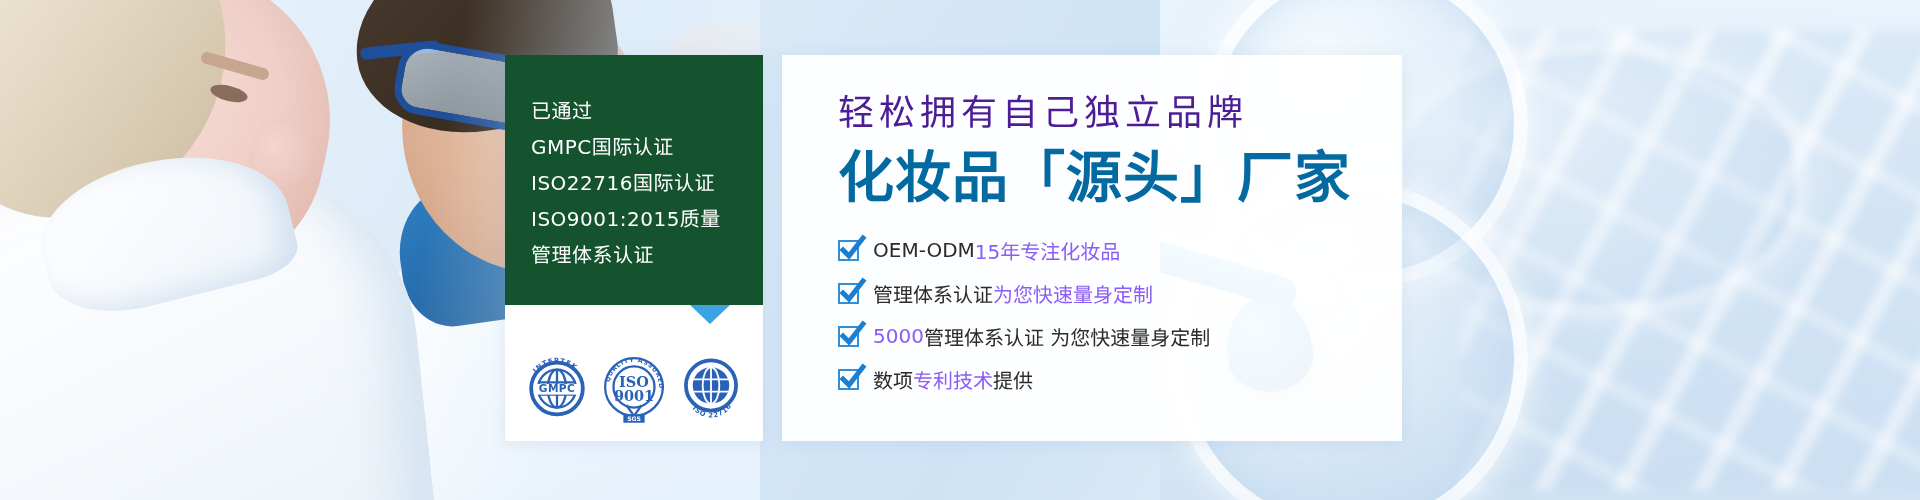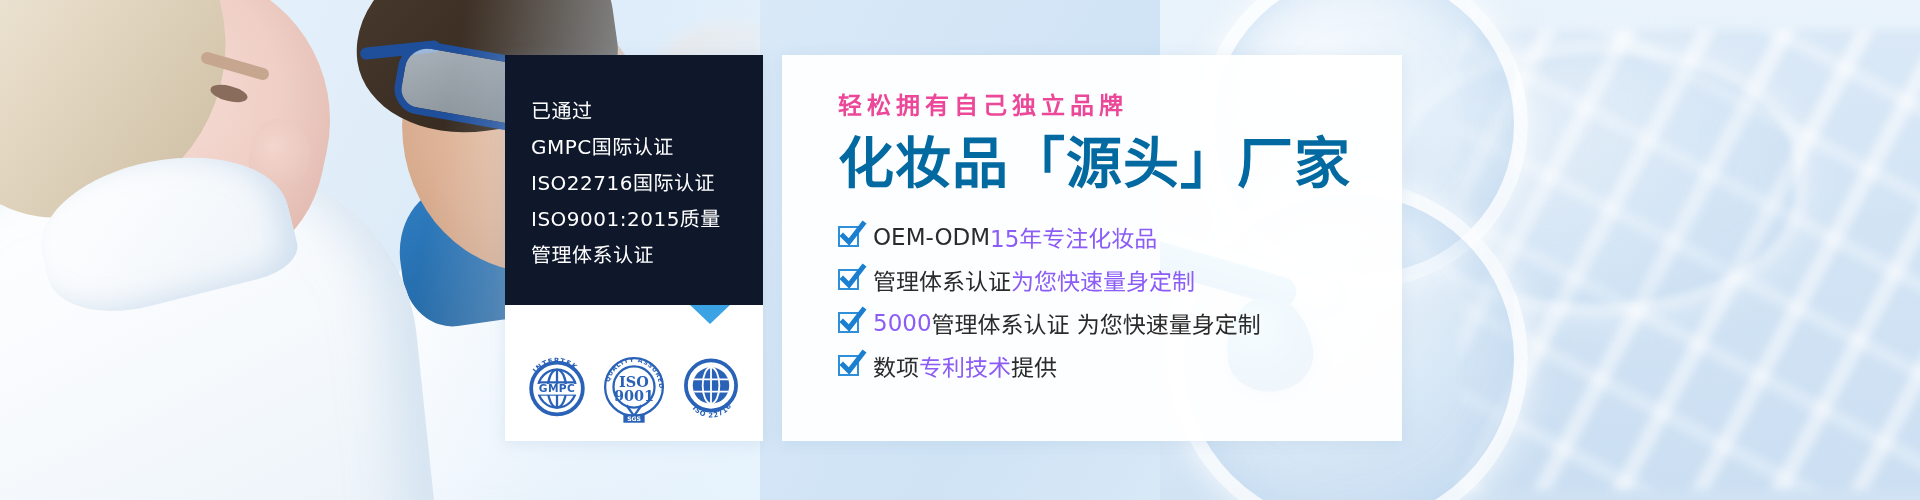--- a/index.html
+++ b/index.html
@@ -255,21 +255,21 @@
     position: absolute;
     left: 505px; top: 55px;
     width: 258px; height: 386px;
     background: #ffffff;
     box-shadow: 0 2px 14px rgba(120,160,200,.18);
   }
   .cert-blue {
     position: relative;
     width: 100%;
     height: 250px;
-    background: #0f172a;
+    background: #14532d;
     box-sizing: border-box;
     padding: 38px 0 0 26px;
   }
   .cert-blue .line {
     color: #ffffff;
     font-size: 20px;
     line-height: 36px;
     letter-spacing: .5px;
     white-space: nowrap;
   }
@@ -295,44 +295,43 @@
   .main-panel {
     position: absolute;
     left: 782px; top: 55px;
     width: 620px; height: 386px;
     background: rgba(255,255,255,.94);
     box-shadow: 0 2px 14px rgba(120,160,200,.16);
     box-sizing: border-box;
     padding: 38px 0 0 56px;
   }
   .kicker {
-    font-size: 24px;
-    color: #ec4899;
+    font-size: 36px;
+    color: #4c1d95;
     letter-spacing: 5px;
     line-height: 1.1;
     white-space: nowrap;
-    font-weight: bold;
   }
   .headline {
     margin-top: 12px;
     font-size: 56px;
     font-weight: bold;
     color: #0369a1;
     letter-spacing: 1px;
     line-height: 1.18;
     white-space: nowrap;
   }
   .bullets {
     margin-top: 18px;
   }
   .bullet {
     display: flex;
     align-items: center;
     height: 43px;
-    font-size: 23px;
+    font-size: 20px;
     color: #2b2b2b;
     white-space: nowrap;
   }
   .checkbox {
     flex: 0 0 auto;
     width: 21px; height: 21px;
     border: 2px solid #2f8fd8;
     position: relative;
     margin-right: 14px;
     box-sizing: border-box;

